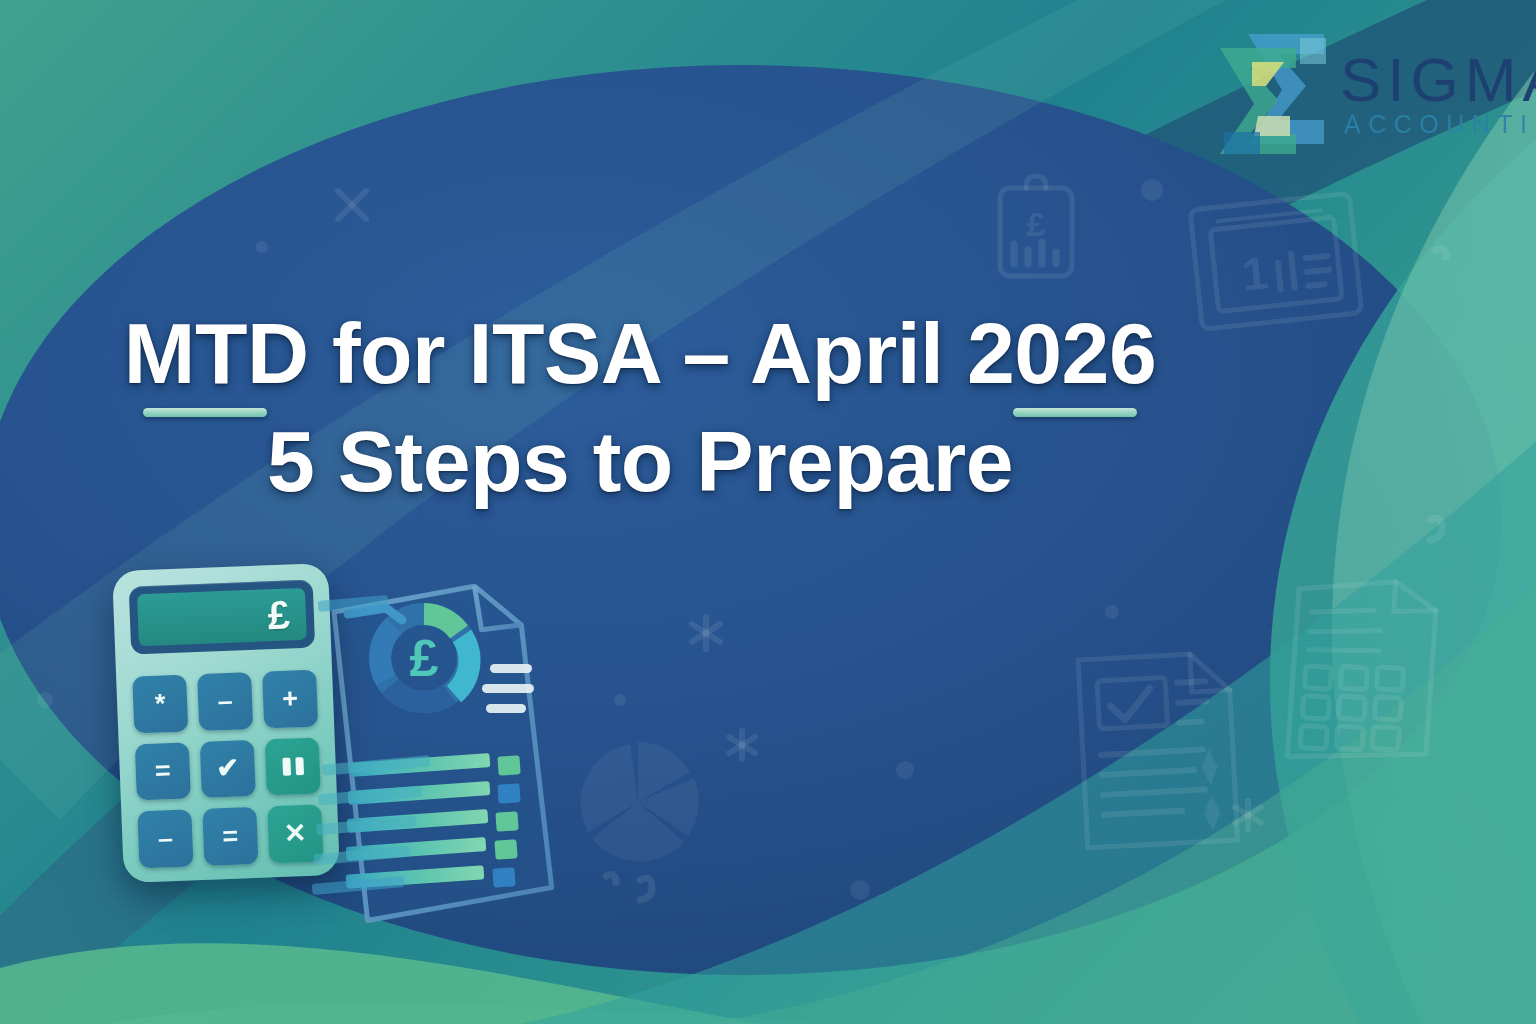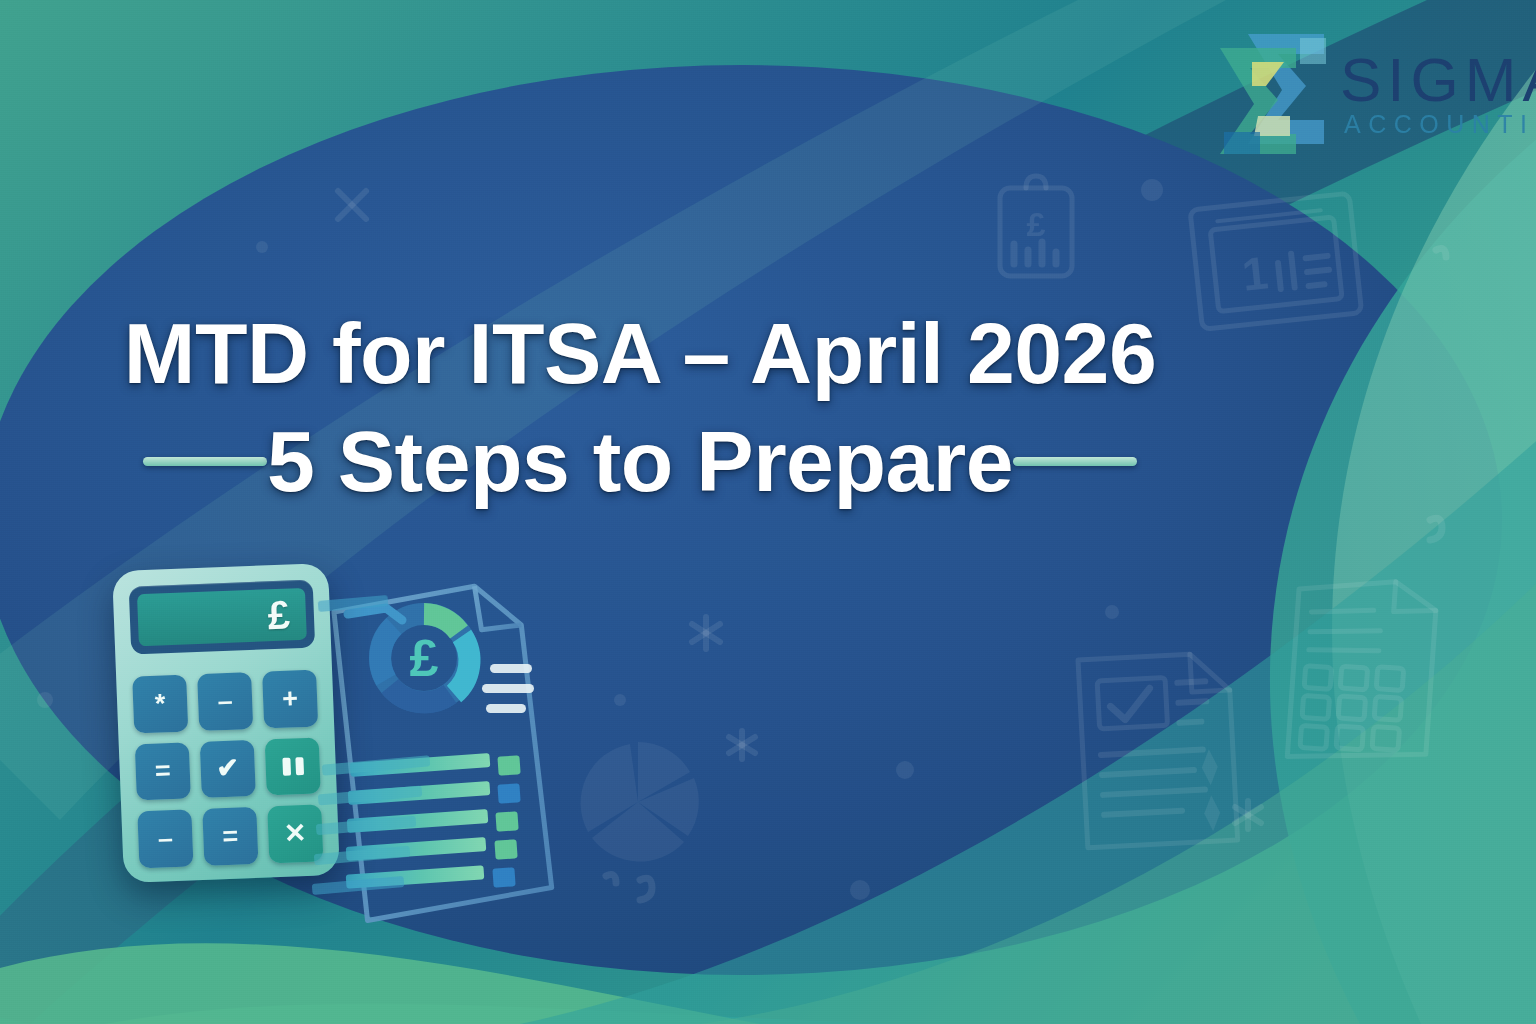--- a/index.html
+++ b/index.html
@@ -43,21 +43,21 @@
   .headline{
     position:absolute; left:0; top:300px; width:1280px;
     text-align:center; color:#ffffff;
   }
   .headline .l1, .headline .l2{
     font-size:86px; font-weight:700; line-height:1.25;
     letter-spacing:-.5px;
     text-shadow:0 3px 10px rgba(4,22,45,.55), 0 1px 2px rgba(4,22,45,.6);
     white-space:nowrap;
   }
-  .l2row{ display:flex; align-items:center; justify-content:center; }
+  .l2row{ display:flex; align-items:flex-start; justify-content:center; }
   .rule{
     width:124px; height:9px; border-radius:5px; flex:0 0 auto;
     background:linear-gradient(180deg,#bfe6d6,#6fc2ae);
     box-shadow:0 2px 5px rgba(4,22,45,.45);
   }
 
   
   .calc{
     position:absolute; left:118px; top:567px; width:216px; height:312px;
     border-radius:26px;

